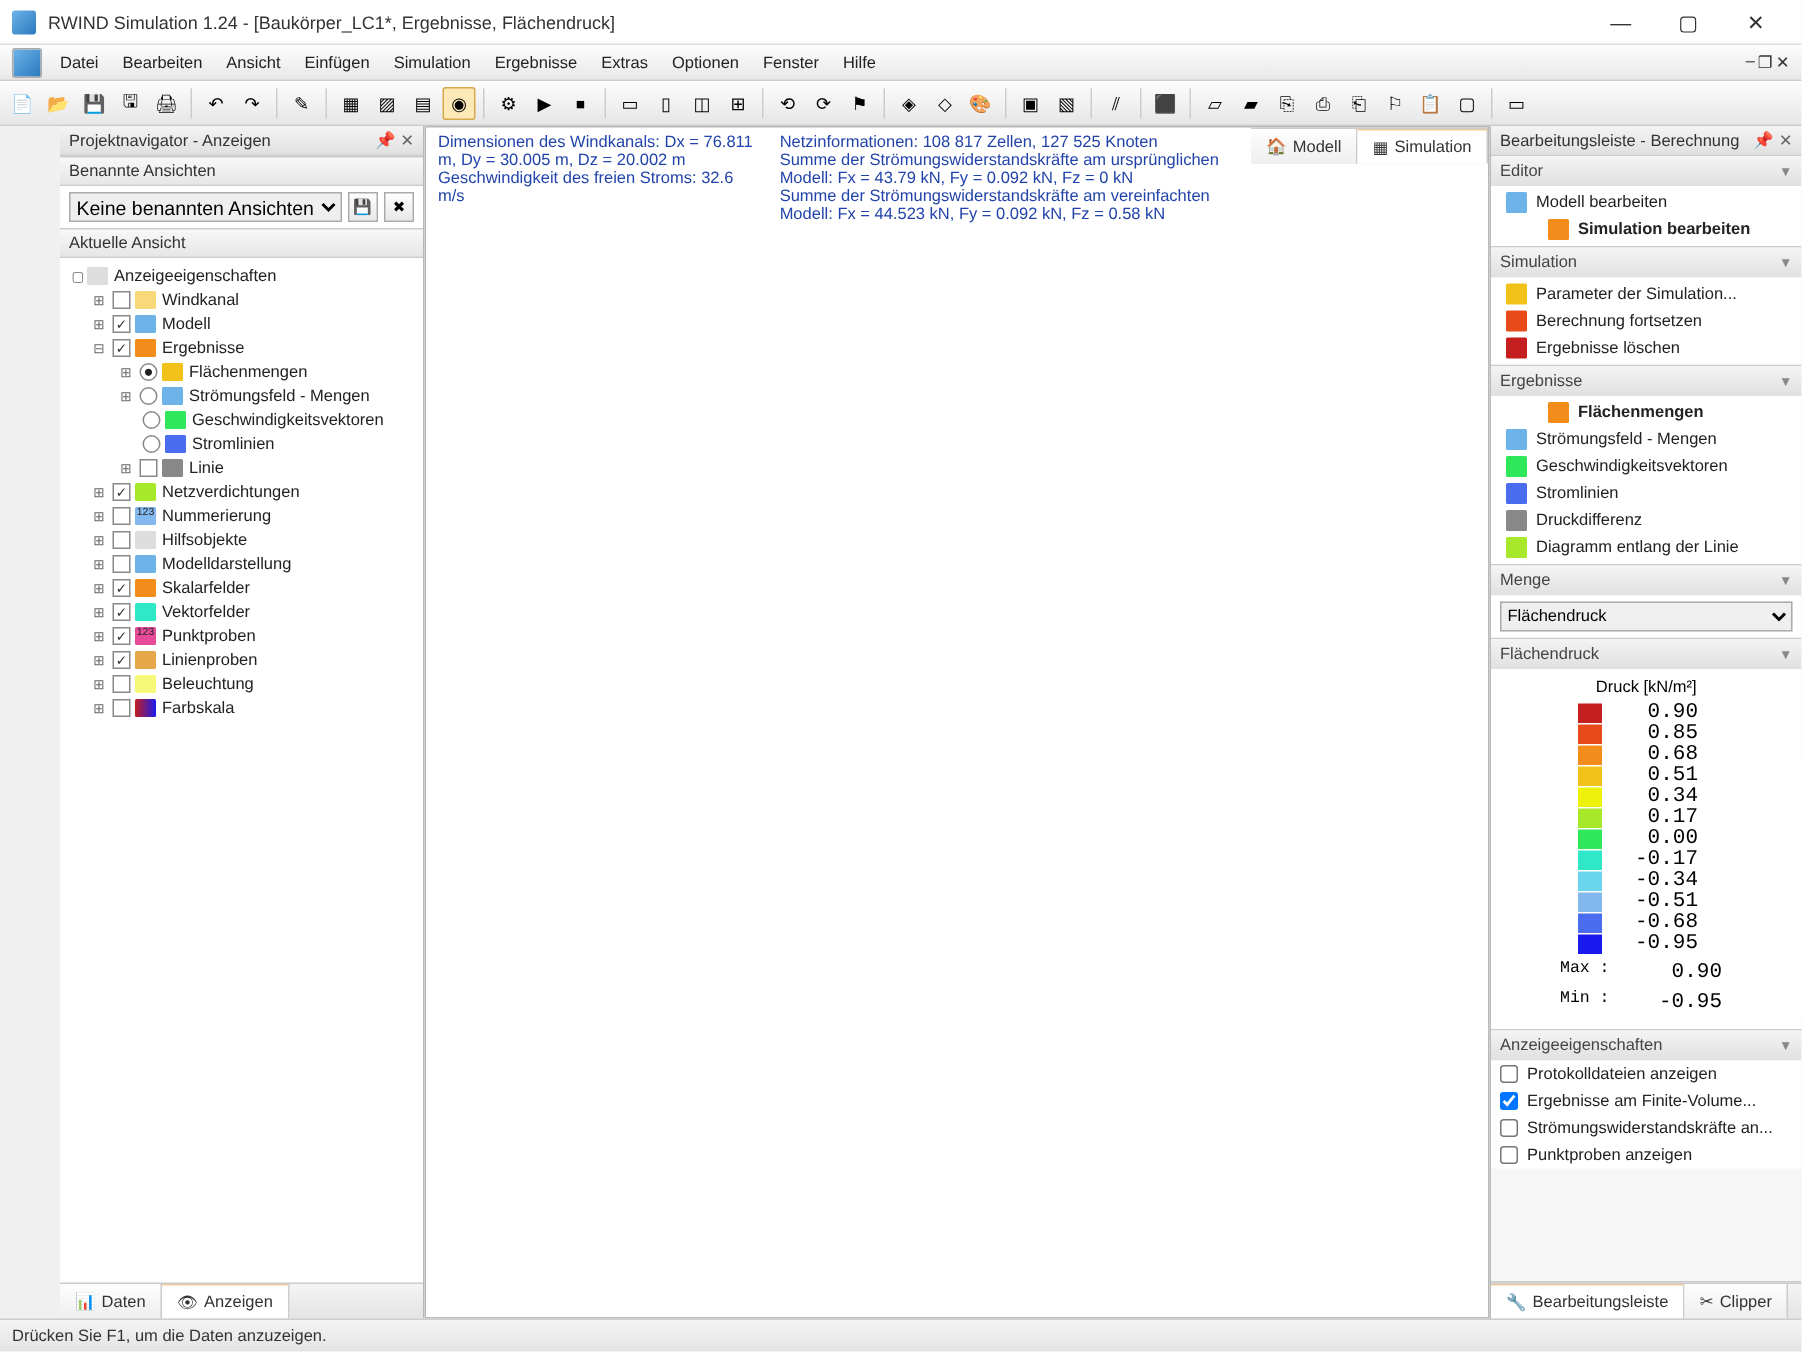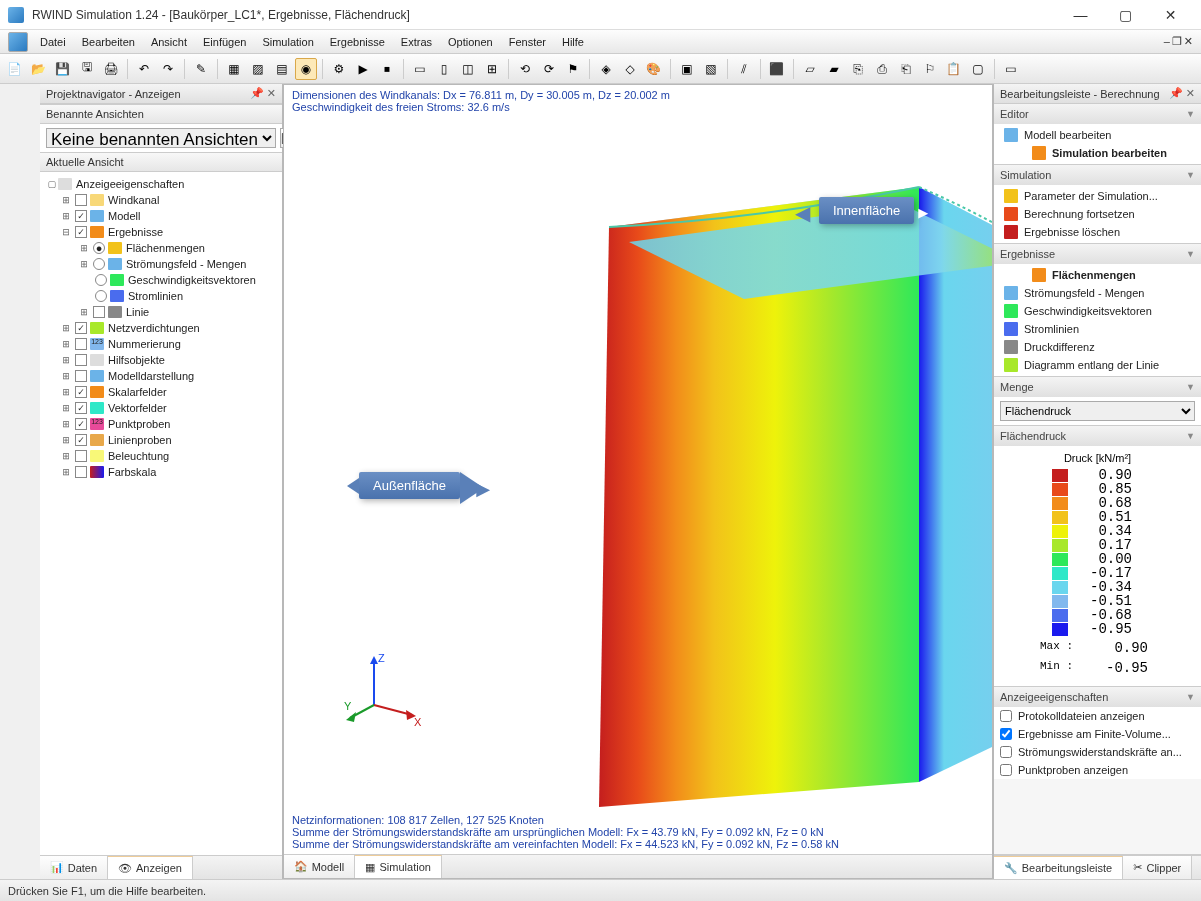--- a/index.html
+++ b/index.html
@@ -15,32 +15,32 @@
 .menubar .mdibtns span { cursor:pointer; font-size:11px; }
 .toolbar { height: 30px; background: linear-gradient(#fdfdfd,#e6e6e6); border-bottom: 1px solid #ccc; display: flex; align-items: center; padding: 0 4px; gap: 2px; }
 .tbtn { width: 22px; height: 22px; border: 1px solid transparent; border-radius: 2px; display: flex; align-items: center; justify-content: center; cursor: pointer; font-size: 12px; }
 .tsep { width: 1px; height: 20px; background: #ccc; margin: 0 3px; }
 .main { flex: 1; display: flex; min-height: 0; }
 .leftpanel { width: 243px; background: #f6f6f6; border-right: 1px solid #b8b8b8; display: flex; flex-direction: column; margin-left: 40px; }
 .panelhdr { height: 20px; background: linear-gradient(#f4f4f4,#e0e0e0); border-bottom: 1px solid #ccc; display: flex; align-items: center; padding: 0 6px; font-size: 11px; color: #333; }
 .panelhdr .pin { margin-left: auto; color: #666; cursor: pointer; }
 .subhdr { height: 20px; background: linear-gradient(#f8f8f8,#e6e6e6); border: 1px solid #ccc; border-left:none; border-right:none; display:flex; align-items:center; padding:0 6px; font-size:11px; color:#333; }
 .viewsel { display:flex; align-items:center; padding: 4px 6px; gap:4px; background:#fff; }
-.viewsel select { flex:1; height:20px; font-size:17px; border:1px solid #aaa; }
+.viewsel select { flex:1; height:20px; font-size:13px; border:1px solid #aaa; }
 .viewsel .vb { width:22px; height:20px; border:1px solid #aaa; background:linear-gradient(#fefefe,#e8e8e8); cursor:pointer; display:flex; align-items:center; justify-content:center; font-size:10px; }
 .tree { flex:1; background:#fff; overflow:auto; padding: 4px 2px; font-size: 11px; color:#222; }
 .trow { display:flex; align-items:center; height:16px; padding-left:4px; cursor:pointer; white-space:nowrap; }
 .tw { display:inline-block; width:12px; text-align:center; color:#666; font-size:9px; }
 .tcb { width:12px; height:12px; border:1px solid #888; margin:0 3px; background:#fff; display:inline-flex; align-items:center; justify-content:center; font-size:9px; color:#333; }
 .tcb.chk::after { content:"✓"; }
 .tico { width:14px; height:12px; margin-right:4px; display:inline-block; border-radius:1px; }
 .lefttabs { height: 24px; display:flex; border-top:1px solid #ccc; background:linear-gradient(#f4f4f4,#e4e4e4); }
 .ltab { padding: 3px 10px; border-right:1px solid #ccc; display:flex; align-items:center; gap:4px; cursor:pointer; font-size:11px; color:#333; background:linear-gradient(#fefefe,#eee); }
 .ltab.active { background:#fff; border-top:1px solid #ec9; }
-.viewport { flex:1; background:#fff; position:relative; border:1px solid #b8b8b8; display:flex; flex-direction:column; }
+.viewport { flex:1; background:#fff; position:relative; border:1px solid #b8b8b8; display:flex; flex-direction:row; }
 .vpinfo { padding: 4px 8px; font-size:11px; color:#2244aa; }
 .vpcanvas { flex:1; position:relative; overflow:hidden; }
 .vpbottom { padding: 4px 8px; font-size:11px; color:#2244aa; }
 .vptabs { height:24px; display:flex; border-top:1px solid #ccc; background:linear-gradient(#f4f4f4,#e4e4e4); }
 .rightpanel { width:208px; background:#f6f6f6; border-left:1px solid #b8b8b8; display:flex; flex-direction:column; }
 .rsect { border-bottom:1px solid #ccc; }
 .rsecthdr { height:20px; background:linear-gradient(#f4f4f4,#e0e0e0); display:flex; align-items:center; padding:0 6px; font-size:11px; color:#444; }
 .rsecthdr .chev { margin-left:auto; color:#888; font-size:9px; }
 .ritems { background:#fff; padding:2px 0; }
 .ritem { display:flex; align-items:center; height:18px; padding:0 10px; gap:6px; cursor:pointer; font-size:11px; color:#222; }
@@ -553,14 +553,14 @@
         </div>
       <div class="ltab">
           <span>✂</span>
           <span>Clipper</span>
         </div>
     </div>
   </div>
 </div>
 
 <div class="statusbar">
-  <span>Drücken Sie F1, um die Hilfe bearbeiten.</span>
+  <span>Drücken Sie F1, um die Daten anzuzeigen.</span>
 </div>
 
 </body></html>

